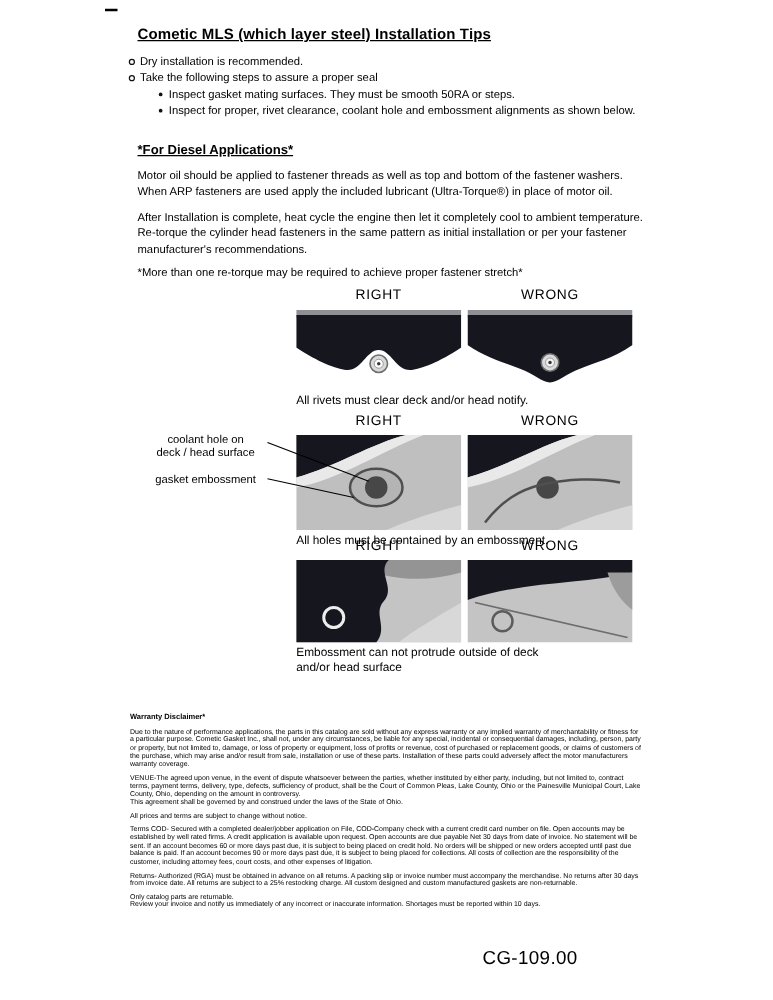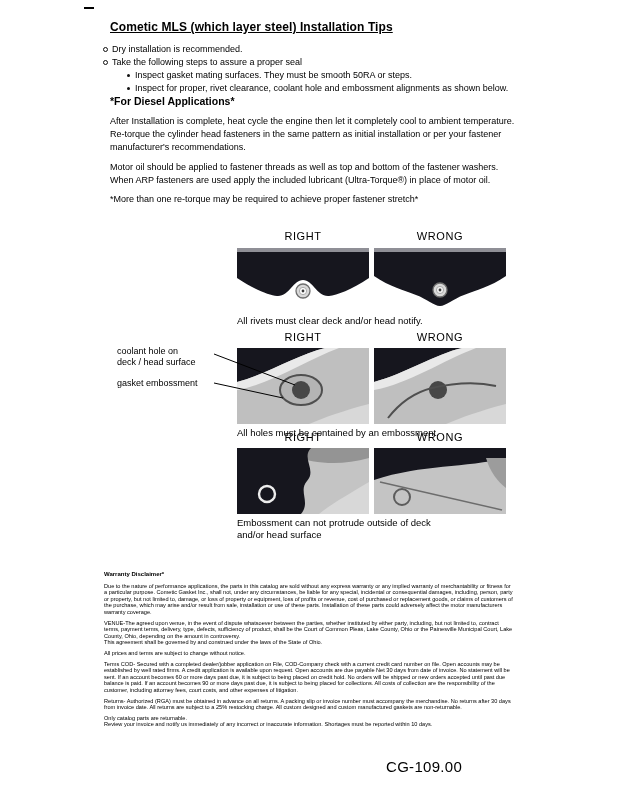--- a/index.html
+++ b/index.html
@@ -25,36 +25,36 @@
   .tips li::before {
     content:""; position:absolute; left:0; top:4.2px;
     width:3.2px; height:3.2px; border:1px solid #111; border-radius:50%;
   }
   .tips .sub { list-style:none; margin-left:14px; }
   .tips .sub li { padding-left:9px; }
   .tips .sub li::before {
     content:""; position:absolute; left:1px; top:4.8px;
     width:3.4px; height:3.4px; background:#111; border:none; border-radius:50%;
   }
-  .diesel-h { font-size:10.5px; font-weight:bold; padding-left:7px; }
+  .diesel-h { font-size:10.5px; font-weight:bold; margin-top:19px; padding-left:7px;text-decoration:underline; }
   .body-p { font-size:9px; line-height:12.8px; margin-top:8px; padding-left:7px; width:415px; }
   .note-p { font-size:9px; line-height:12.8px; margin-top:6px; padding-left:7px; }
 
   
   .dg-head { position:absolute; left:237px; width:269px; display:flex;justify-content:space-between; }
   .dg-head span { flex:0 0 132px; text-align:center; font-size:11px; letter-spacing:0.6px; }
   .dg-head .gap { flex:0 0 5px; }
   .dg-imgs { position:absolute; left:237px; display:flex; gap:5px; }
   .dg-imgs svg { display:block; }
   .dg-cap { position:absolute; left:237px; font-size:9.5px; line-height:11.5px; }
   .r1h { top:230px; } .r1i { top:246px; } .r1c { top:315px; }
   .r2h { top:331px; } .r2i { top:348px; } .r2c { top:427px; }
   .r3h { top:431px; } .r3i { top:448px; } .r3c { top:517px; width:215px; }
 
-  .lbl { position:absolute; font-size:9px; line-height:10.5px; text-align:left; width:95px; }
+  .lbl { position:absolute; font-size:9px; line-height:10.5px; text-align:center; width:95px; }
   .lbl-coolant { left:117px; top:346px; }
   .lbl-emboss  { left:117px; top:378px; }
 
   .leader-overlay { position:absolute; left:0; top:0; width:618px; height:800px; pointer-events:none; }
 
   
   .warranty { position:absolute; left:104px; top:571px; width:409px; font-size:5.6px; line-height:6.6px; }
   .warranty h2 { font-size:6px; font-weight:bold; margin-bottom:5px; }
   .warranty p { margin-bottom:4px; white-space:pre-line; }
 
@@ -78,22 +78,22 @@
           <span>Inspect gasket mating surfaces.  They must be smooth 50RA or steps.</span>
         </li>
         <li>
           <span>Inspect for proper, rivet clearance, coolant hole and embossment alignments as shown below.</span>
         </li>
       </ul>
     </li>
   </ul>
 
   <h2 class="diesel-h">*For Diesel Applications*</h2>
+  <p class="body-p">Motor oil should be applied to fastener threads as well as top and bottom of the fastener washers. When ARP fasteners are used apply the included lubricant (Ultra-Torque®) in place of motor oil.</p>
   <p class="body-p">After Installation is complete, heat cycle the engine then let it completely cool to ambient temperature. Re-torque the cylinder head fasteners in the same pattern as initial installation or per your fastener manufacturer's recommendations.</p>
-  <p class="body-p">Motor oil should be applied to fastener threads as well as top and bottom of the fastener washers. When ARP fasteners are used apply the included lubricant (Ultra-Torque®) in place of motor oil.</p>
   <p class="note-p">*More than one re-torque may be required to achieve proper fastener stretch*</p>
 </div>
 
 <div class="dg-head r1h">
   <span>RIGHT</span>
   <span class="gap"></span>
   <span>WRONG</span>
 </div>
 <div class="dg-imgs r1i">
   <svg width="132" height="66" viewBox="0 0 132 66">

